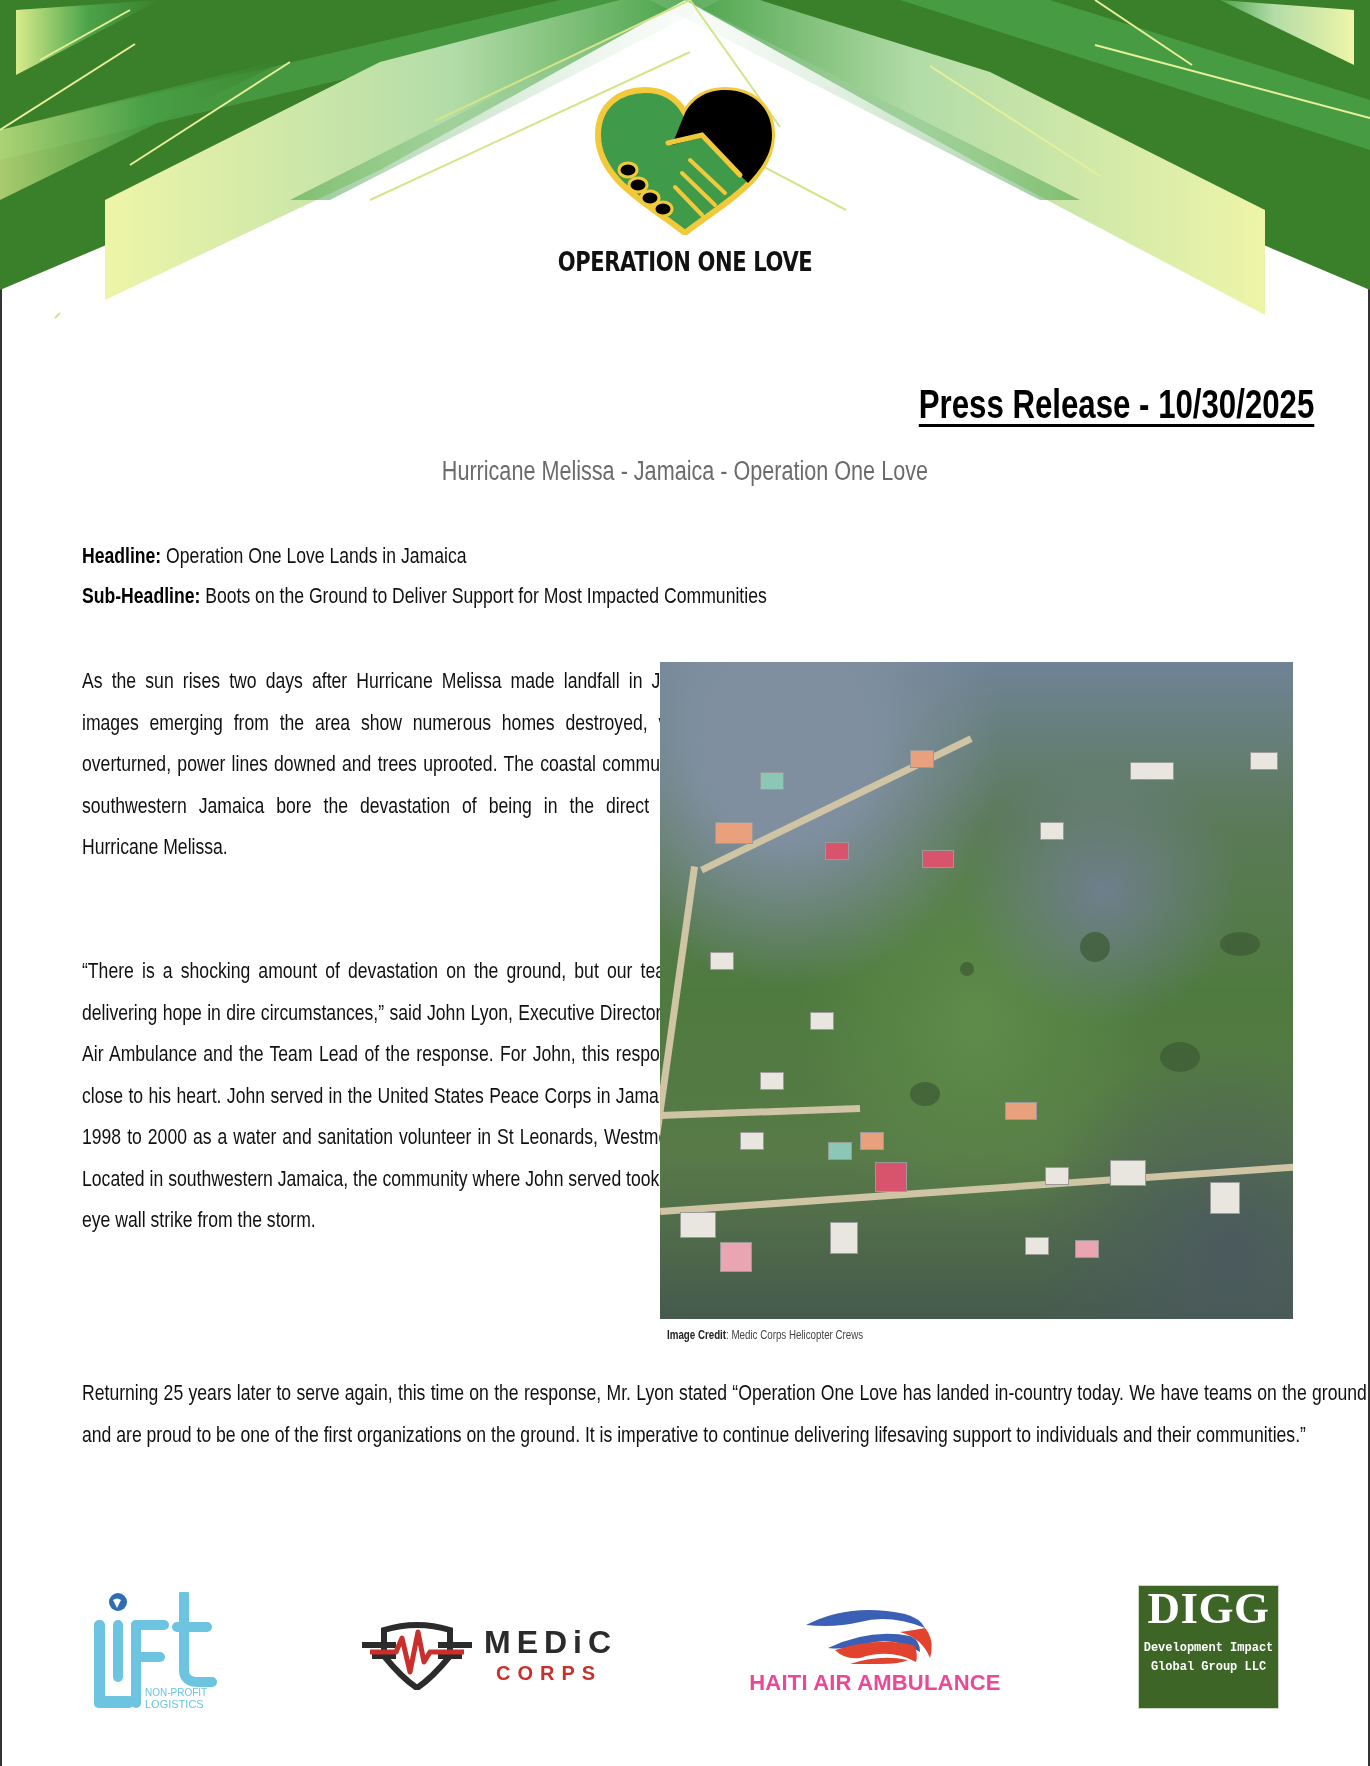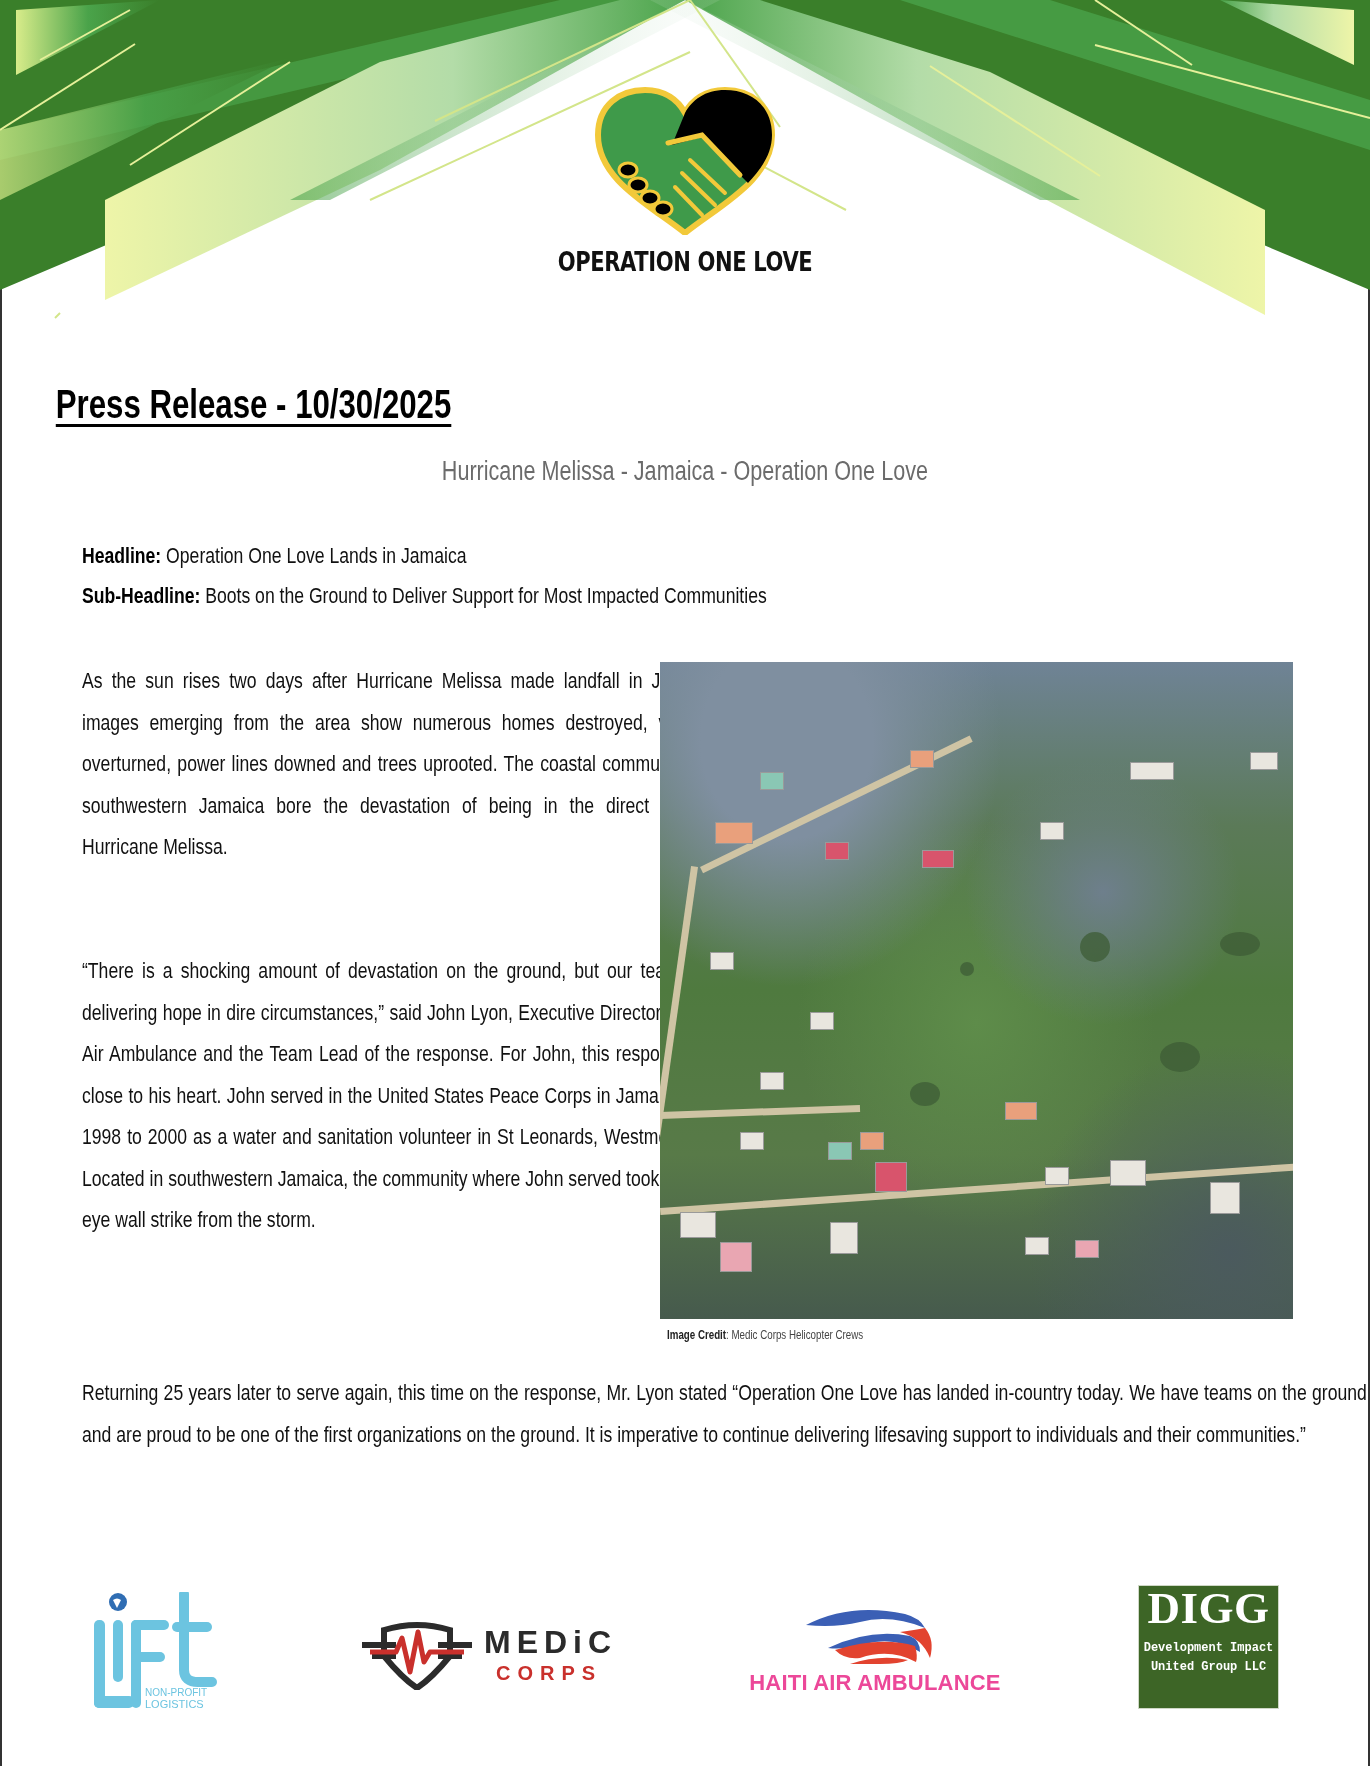--- a/index.html
+++ b/index.html
@@ -18,21 +18,21 @@
   
   .logo-wrap { position: absolute; left: 590px; top: 85px; width: 190px; height: 150px; }
   .brand-name {
     position: absolute; left: 0; width: 1370px; top: 246px; text-align: center;
     font-family: "DejaVu Sans", sans-serif; font-weight: bold; font-size: 27px;
     letter-spacing: -0.5px; transform: scaleX(0.78); transform-origin: 685px 0;
     color: #111;
   }
 
   .title {
-    position: absolute; top: 382px; left: 0; width: 1370px; text-align: left;
+    position: absolute; top: 382px; left: 0; width: 1370px; text-align: right;
   }
   .title span {
     display: inline-block; font-weight: bold; font-size: 40px; color: #000;
     text-decoration: underline; text-decoration-thickness: 3px; text-underline-offset: 6px;
     transform: scaleX(0.78);
   }
   .subtitle {
     position: absolute; top: 456px; left: 0; width: 1370px; text-align: center;
   }
   .subtitle span {
@@ -265,14 +265,14 @@
     <path d="M88,48 Q130,28 170,36 Q180,40 180,52 Q155,36 125,44 Q105,50 88,48 Z" fill="#3b5fb5"></path>
     <path d="M95,50 Q140,36 175,46 Q178,56 176,62 Q150,48 120,58 Q105,60 95,50 Z" fill="#e2432f"></path>
     <path d="M110,64 Q140,54 168,60 Q160,64 140,64 Z" fill="#e2432f"></path>
   </svg>
   <div class="haiti-name">HAITI AIR AMBULANCE</div>
 </div>
 
 <div class="digg">
   <div class="big">DIGG</div>
   <div class="small" style="margin-top:8px;">Development Impact</div>
-  <div class="small">United Group LLC</div>
+  <div class="small">Global Group LLC</div>
 </div>
 
 </body></html>

